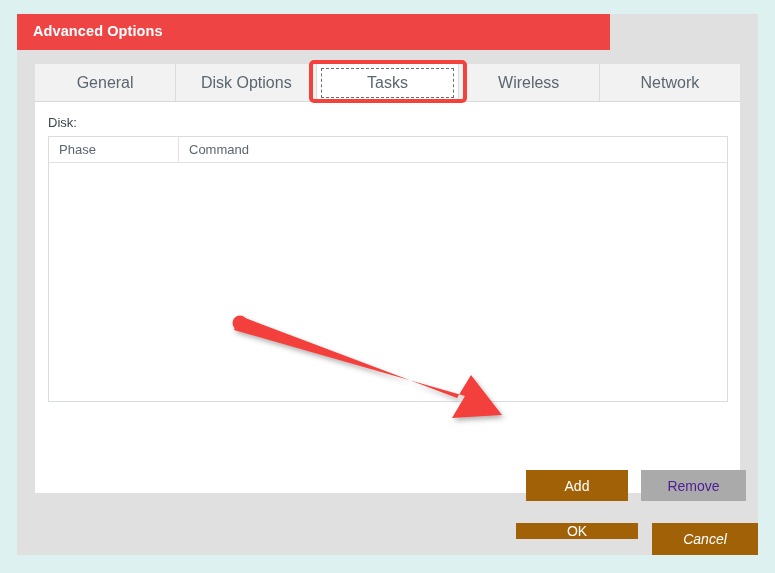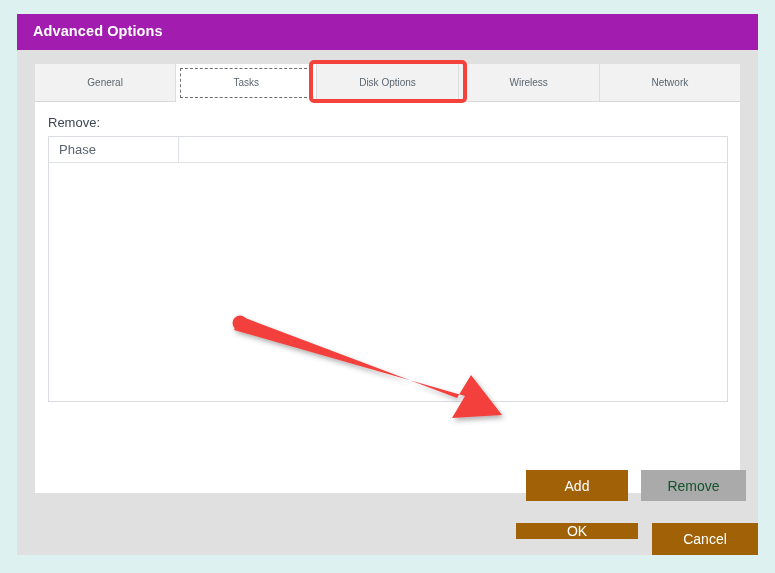--- a/index.html
+++ b/index.html
@@ -23,23 +23,23 @@
     width: 741px;
     height: 541px;
     background: #e0e0e0;
     box-sizing: border-box;
   }
 
   .titlebar {
     position: absolute;
     left: 0;
     top: 0;
-    width: 741px;
+    width: 593px;
     height: 36px;
-    background: #a21caf;
+    background: #ef4444;
     box-sizing: border-box;
   }
   .titlebar-text {
     position: absolute;
     left: 16px;
     top: 9px;
     color: #ffffff;
     font-size: 14.5px;
     font-weight: bold;
     letter-spacing: .1px;
@@ -68,21 +68,21 @@
     border-bottom: 1px solid #d8d8d8;
     display: flex;
     box-sizing: border-box;
   }
   .tab {
     flex: 1 1 0;
     position: relative;
     display: flex;
     align-items: center;
     justify-content: center;
-    font-size: 10px;
+    font-size: 16px;
     color: #5b6670;
     background: #f2f2f2;
     border-right: 1px solid #dcdcdc;
     box-sizing: border-box;
     cursor: default;
     white-space: nowrap;
   }
   .tab:last-child { border-right: none; }
   .tab.active {
     background: #ffffff;
@@ -164,21 +164,21 @@
     border: none;
     font-family: "Liberation Sans", sans-serif;
     padding: 0;
   }
   .btn-dark {
     background: #a16207;
     color: #ffffff;
   }
   .btn-disabled {
     background: #aaaaaa;
-    color: #14532d;
+    color: #4c1d95;
   }
   .btn-add {
     position: absolute;
     left: 491px;
     top: 368px;
     width: 102px;
     height: 31px;
   }
   .btn-remove {
     position: absolute;
@@ -195,20 +195,21 @@
     top: 509px;
     width: 122px;
     height: 16px;
   }
   .btn-cancel {
     position: absolute;
     left: 635px;
     top: 509px;
     width: 106px;
     height: 32px;
+    font-style: italic;
   }
 
   
   .anno-rect {
     position: absolute;
     left: 309px;
     top: 60px;
     width: 158px;
     height: 43px;
     border: 4px solid #f4413c;
@@ -233,42 +234,43 @@
   <div class="titlebar">
     <div class="titlebar-text">Advanced Options</div>
   </div>
 
   <div class="content-panel">
 
     <div class="tabstrip">
       <div class="tab">
         <span class="tab-label">General</span>
       </div>
+      <div class="tab">
+        <span class="tab-label">Disk Options</span>
+      </div>
       <div class="tab active">
         <span class="tab-focus"></span>
         <span class="tab-label">Tasks</span>
       </div>
       <div class="tab">
-        <span class="tab-label">Disk Options</span>
-      </div>
-      <div class="tab">
         <span class="tab-label">Wireless</span>
       </div>
       <div class="tab">
         <span class="tab-label">Network</span>
       </div>
     </div>
 
     <div class="tab-body">
 
-      <div class="section-label">Remove:</div>
+      <div class="section-label">Disk:</div>
 
       <div class="table-wrap">
         <div class="table-head">
           <div class="th th-phase">Phase</div>
+          <div class="th th-command">Command</div>
         </div>
         <div class="table-body-empty"></div>
       </div>
 
       <div class="btn btn-dark btn-add">Add</div>
       <div class="btn btn-disabled btn-remove">Remove</div>
 
     </div>
   </div>
 

